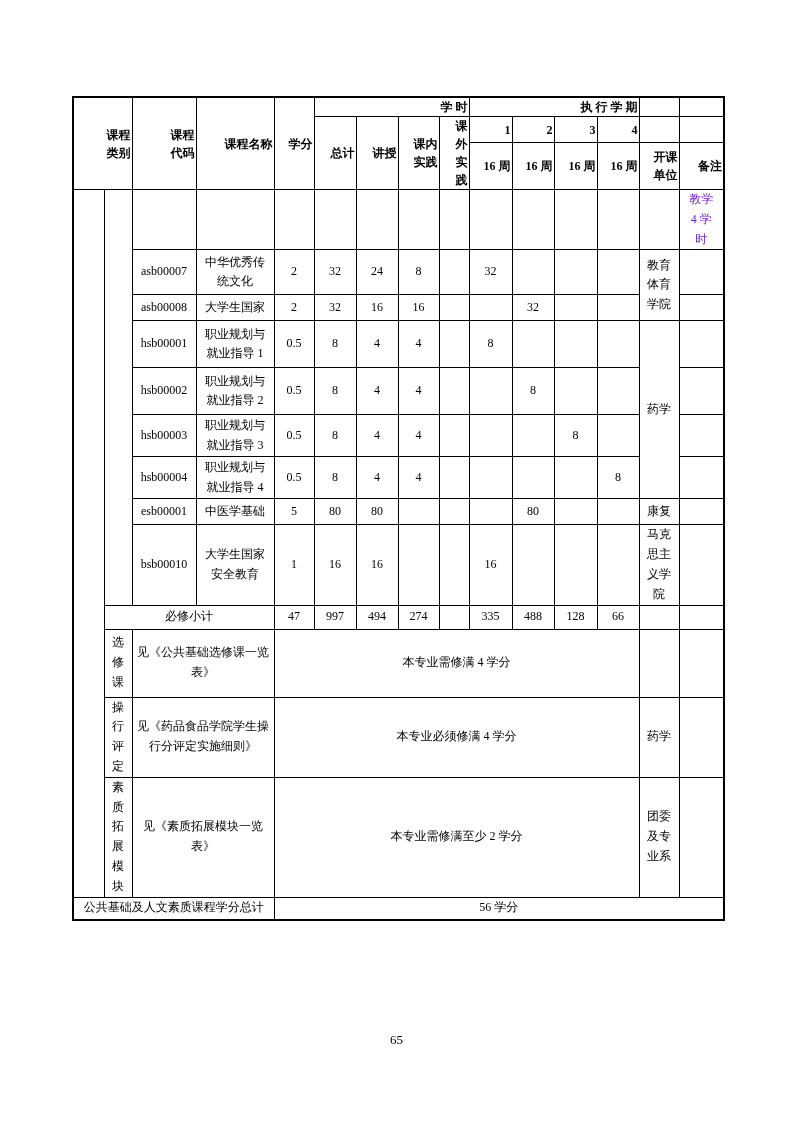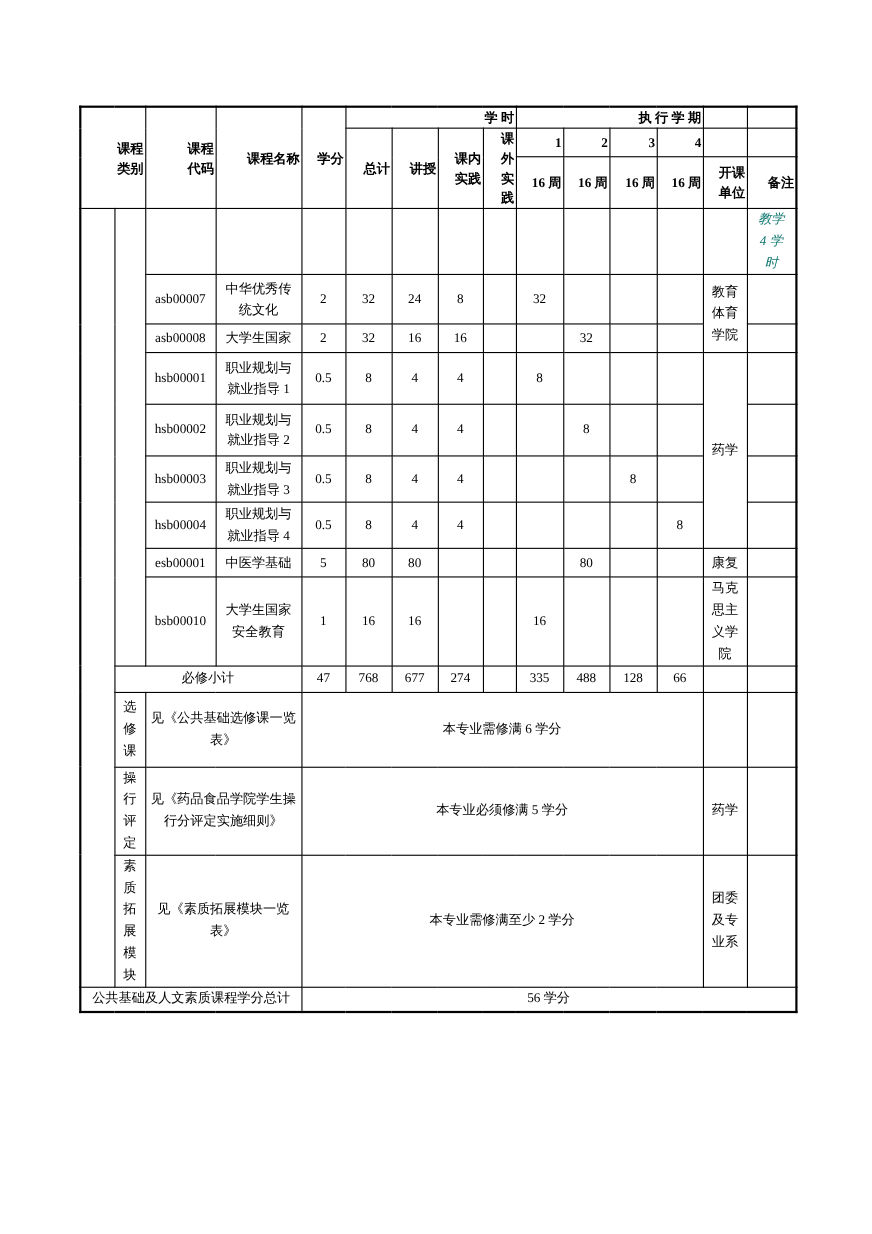--- a/index.html
+++ b/index.html
@@ -16,21 +16,21 @@
     padding:0 1px;
     text-align:center;
     vertical-align:middle;
     white-space:pre-line;
     font-weight:normal;
     overflow:hidden;
   }
   table.curriculum th{font-weight:bold;line-height:1.5;text-align:right;}
   table.curriculum td{line-height:1.65;}
   .bold td{font-weight:bold;margin-top:16px;}
-  .muted{color:#0f766e;font-style:italic;}
+  .muted{color:#6d28d9;}
   .pagenum{position:absolute;left:0;right:0;top:1032px;text-align:center;font-size:13px;color:#000;}
 </style>
 </head>
 <body>
 
 <div class="page">
 
 <table class="curriculum">
   <colgroup>
     <col style="width:31px">
@@ -240,51 +240,51 @@
     <td>马克
 思主
 义学
 院</td>
     <td></td>
   </tr>
 
   <tr style="height:24px" class="bold">
     <td colspan="3">必修小计</td>
     <td>47</td>
-    <td>768</td>
-    <td>677</td>
+    <td>997</td>
+    <td>494</td>
     <td>274</td>
     <td></td>
     <td>335</td>
     <td>488</td>
     <td>128</td>
     <td>66</td>
     <td></td>
     <td></td>
   </tr>
 
   <tr style="height:68px">
     <td>选
 修
 课</td>
     <td colspan="2">见《公共基础选修课一览
 表》</td>
-    <td colspan="9">本专业需修满 6 学分</td>
+    <td colspan="9">本专业需修满 4 学分</td>
     <td></td>
     <td></td>
   </tr>
 
   <tr style="height:78px">
     <td>操
 行
 评
 定</td>
     <td colspan="2">见《药品食品学院学生操
 行分评定实施细则》</td>
-    <td colspan="9">本专业必须修满 5 学分</td>
+    <td colspan="9">本专业必须修满 4 学分</td>
     <td>药学</td>
     <td></td>
   </tr>
 
   <tr style="height:118px">
     <td>素
 质
 拓
 展
 模
@@ -298,14 +298,15 @@
     <td></td>
   </tr>
 
   <tr style="height:23px">
     <td colspan="4">公共基础及人文素质课程学分总计</td>
     <td colspan="11">56 学分</td>
   </tr>
 </tbody>
     </table>
 
+<div class="pagenum">65</div>
 
 </div>
 
 </body></html>

